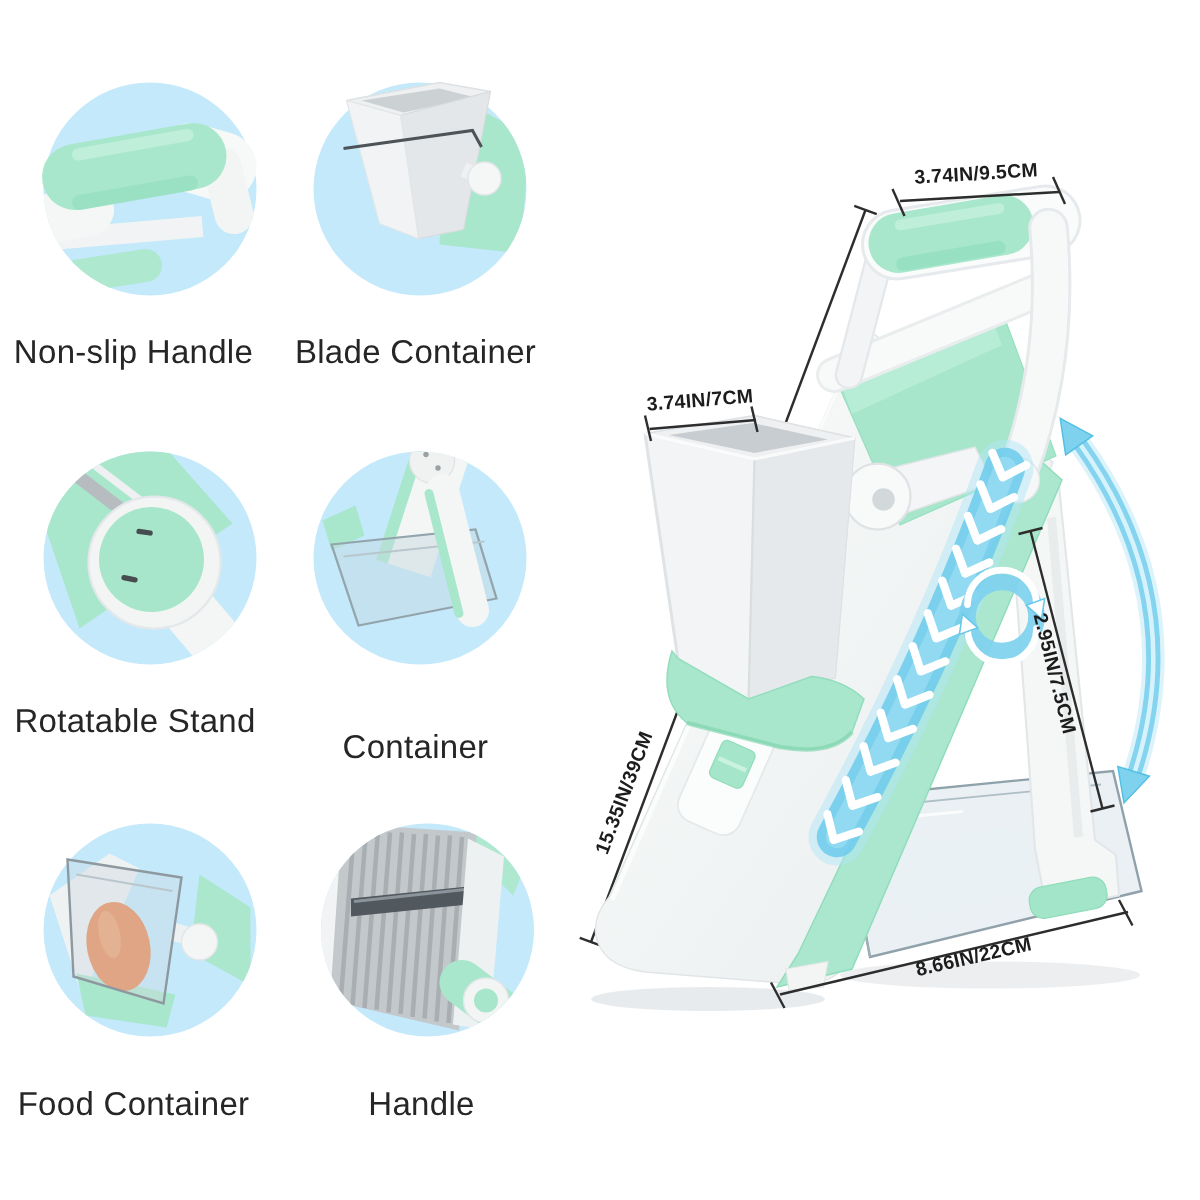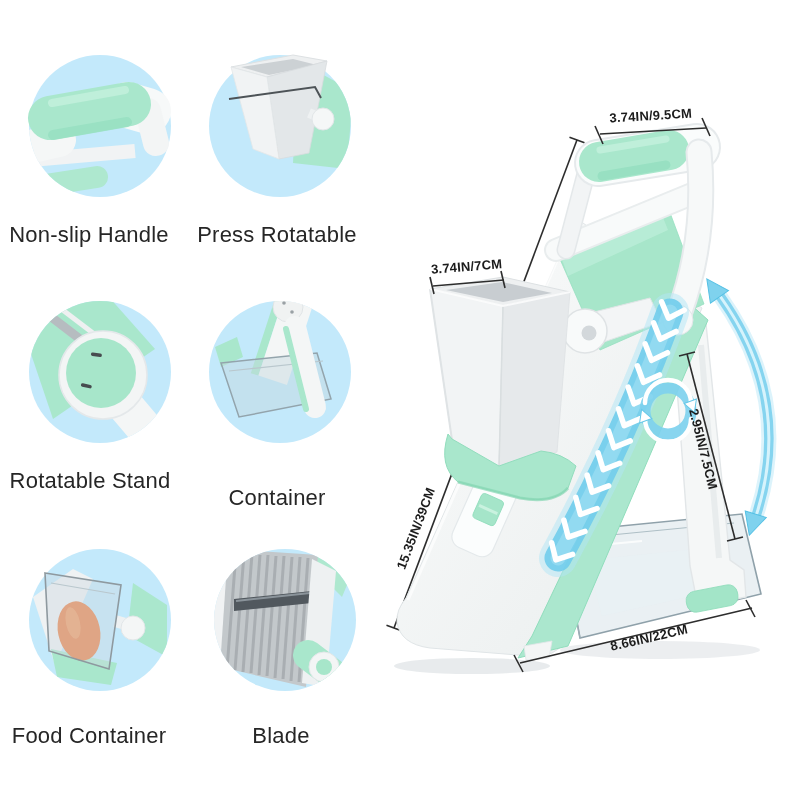--- a/index.html
+++ b/index.html
@@ -160,25 +160,25 @@
         <line x1="36" y1="66" x2="110" y2="58" stroke="#8b949b" stroke-width="2"></line>
         <polygon points="112,24 136,36 126,152 102,148" fill="#eef1f2"></polygon>
         <line x1="108" y1="120" x2="158" y2="158" stroke="#a9e7cc" stroke-width="30" stroke-linecap="round"></line>
         <circle cx="124" cy="132" r="15" fill="#f3f5f5" stroke="#e2e6e8" stroke-width="1"></circle>
         <circle cx="124" cy="132" r="8" fill="#a7e6ca"></circle>
       </g>
     </svg>
   </div>
 
   <div class="callout-label" style="left:-6px;top:222px;">Non-slip Handle</div>
-  <div class="callout-label" style="left:182px;top:222px;">Press Rotatable</div>
+  <div class="callout-label" style="left:182px;top:222px;">Blade Container</div>
   <div class="callout-label" style="left:-5px;top:468px;">Rotatable Stand</div>
   <div class="callout-label" style="left:182px;top:485px;">Container</div>
   <div class="callout-label" style="left:-6px;top:723px;">Food Container</div>
-  <div class="callout-label" style="left:186px;top:723px;">Blade</div>
+  <div class="callout-label" style="left:186px;top:723px;">Handle</div>
 
   <svg class="main-art" viewBox="380 60 420 660">
     <defs>
       <linearGradient id="deckGrad" x1="0" y1="0" x2="1" y2="1">
         <stop offset="0" stop-color="#fbfcfc"></stop>
           <stop offset="1" stop-color="#e9eded"></stop>
       </linearGradient>
     </defs>
 
     <ellipse cx="660" cy="650" rx="100" ry="9" fill="#b9c3c8" opacity=".28"></ellipse>

